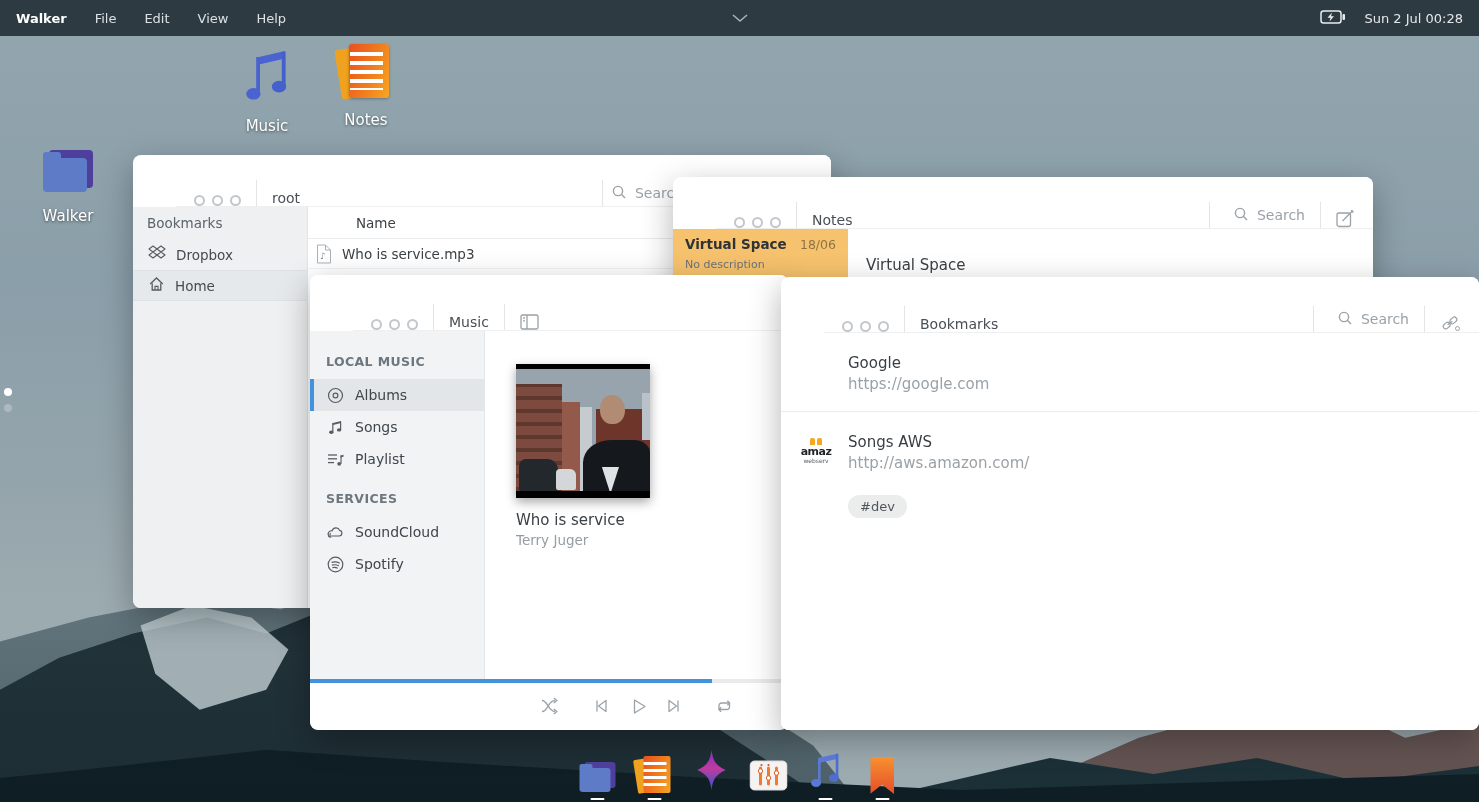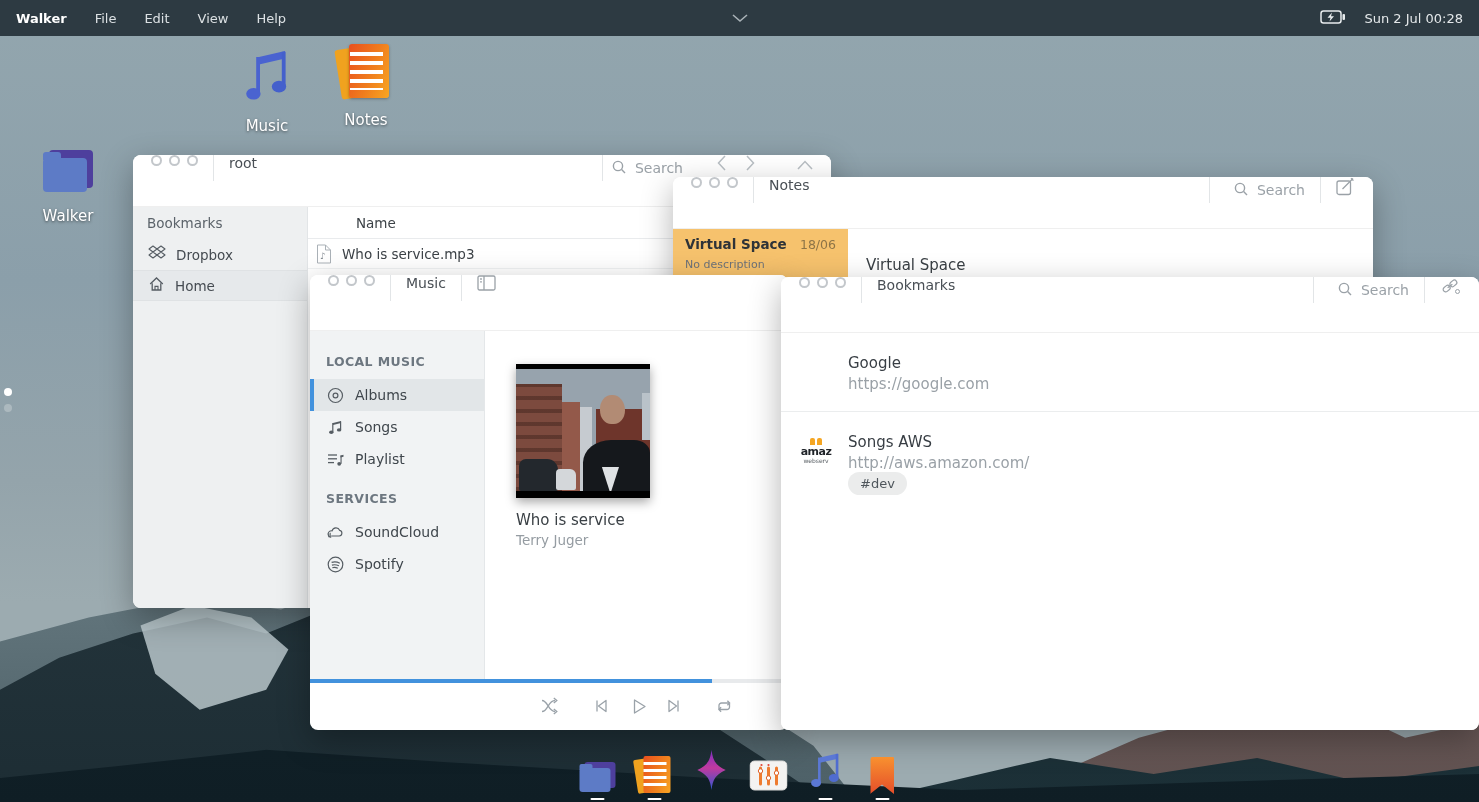--- a/index.html
+++ b/index.html
@@ -50,22 +50,22 @@
   .folder-glyph .front { position:absolute; left:2px; top:8px; width:44px; height:34px; background:#5d7bc6; border-radius:4px; }
   .folder-glyph .front::before { content:""; position:absolute; top:-6px; left:0; width:18px; height:8px; background:#5d7bc6; border-radius:3px 3px 0 0; }
 
   
   .ws-dots { position:absolute; left:4px; top:388px; z-index:3; display:flex; flex-direction:column; gap:8px; }
   .ws-dot { width:8px; height:8px; border-radius:50%; background:#fff; }
   .ws-dot.inactive { background:#c2ccd0; opacity:.55; }
 
   
   .window { position:absolute; background:#fff; border-radius:8px; box-shadow:0 10px 32px rgba(0,0,0,.30); }
-  .win-header { height:52px; display:flex; align-items:flex-start; padding:0 18px; background:#fff;
-                border-bottom:1px solid #efefef; border-radius:8px 8px 0 0; }
+  .win-header { height:52px; display:flex; align-items:flex-end; padding:0 18px; background:#fff;
+                border-bottom:1px solid #efefef; border-radius:8px 8px 0 0;margin-left:43px; }
   .win-header.tall { height:56px; }
   .traffic { display:flex; gap:7px; }
   .tdot { width:11px; height:11px; border-radius:50%; border:2px solid #c3c7cb; background:transparent; }
   .hdiv { width:1px; height:26px; background:#e2e5e7; margin:0 15px; }
   .win-title { font-size:14px; color:#494f55; }
   .search { display:flex; align-items:center; gap:8px; color:#9aa1a7; font-size:14px; }
   .icon-btn { display:flex; align-items:center; color:#9aa1a7; }
 
   
   .files-win { left:133px; top:155px; width:698px; height:453px; z-index:10; }
@@ -128,21 +128,21 @@
 
   
   .bm-win { left:781px; top:277px; width:698px; height:453px; z-index:40; }
   .bm-body { height:397px; background:#fff; border-radius:0 0 8px 8px; overflow:hidden; }
   .bm-item { padding:21px 20px 18px 17px; display:flex; border-bottom:1px solid #ebedee; }
   .bm-item:last-child { border-bottom:none; }
   .bm-ic { width:36px; height:36px; margin-right:14px; }
   .bm-ic.empty { visibility:hidden; height:1px; }
   .bm-text .bt { font-size:15px; color:#383e44; }
   .bm-text .bu { font-size:15px; color:#9aa1a7; margin-top:3px; }
-  .tagrow { margin-top:0; }
+  .tagrow { margin-top:23px; }
   .tag { display:inline-block; background:#ebecec; border-radius:13px; padding:4px 12px; font-size:13px; color:#4f565c; }
   .aws-logo { width:36px; height:36px; display:flex; flex-direction:column; align-items:center; justify-content:center; line-height:1; }
   .aws-dots { display:flex; gap:2px; margin-bottom:1px; }
   .aws-dot { width:5px; height:7px; background:#f5a623; border-radius:2px 2px 0 0; }
   .aws-t1 { font-weight:bold; font-size:11px; color:#1f2328; letter-spacing:-.5px; }
   .aws-t2 { font-size:6px; color:#5a6065; margin-top:1px; }
 
   
   .dock { position:absolute; left:50%; transform:translateX(-50%); bottom:2px; display:flex; gap:13px; align-items:flex-end; z-index:60; }
   .dock-item { width:44px; display:flex; flex-direction:column; align-items:center; }

